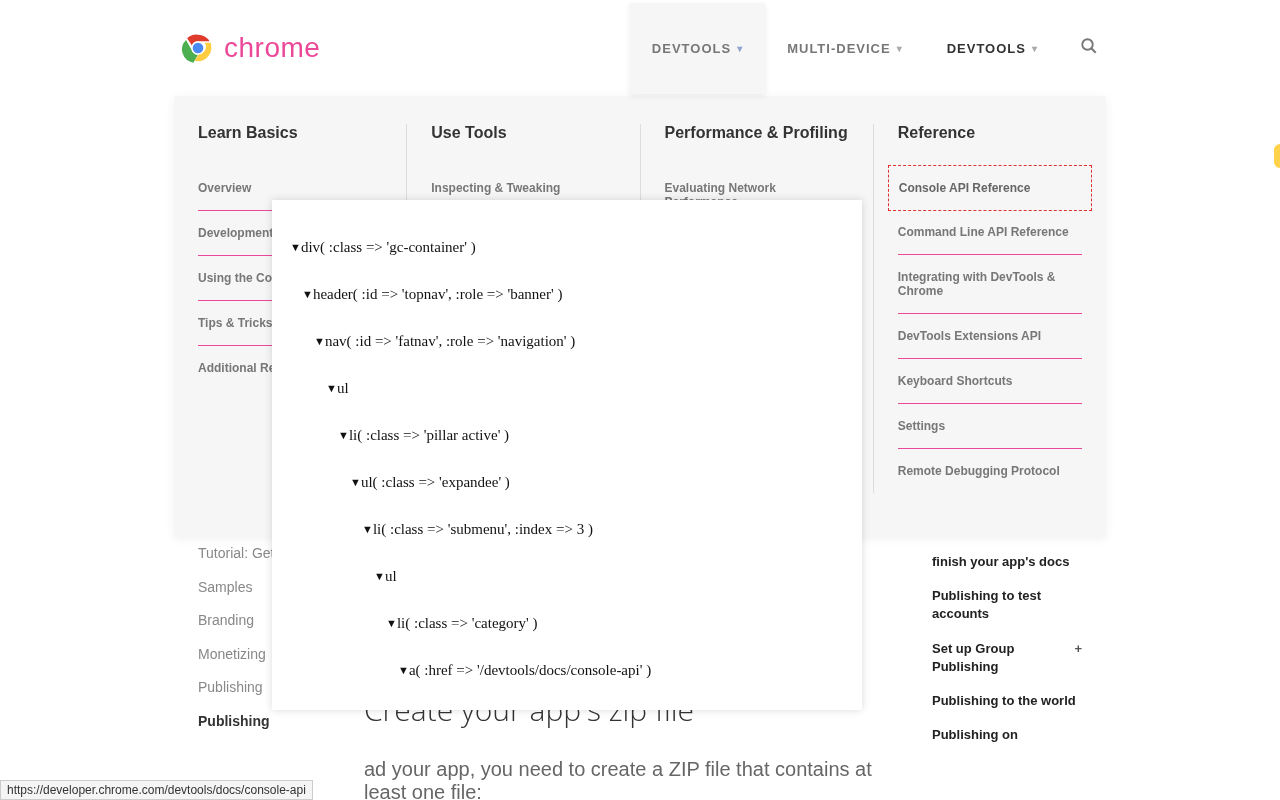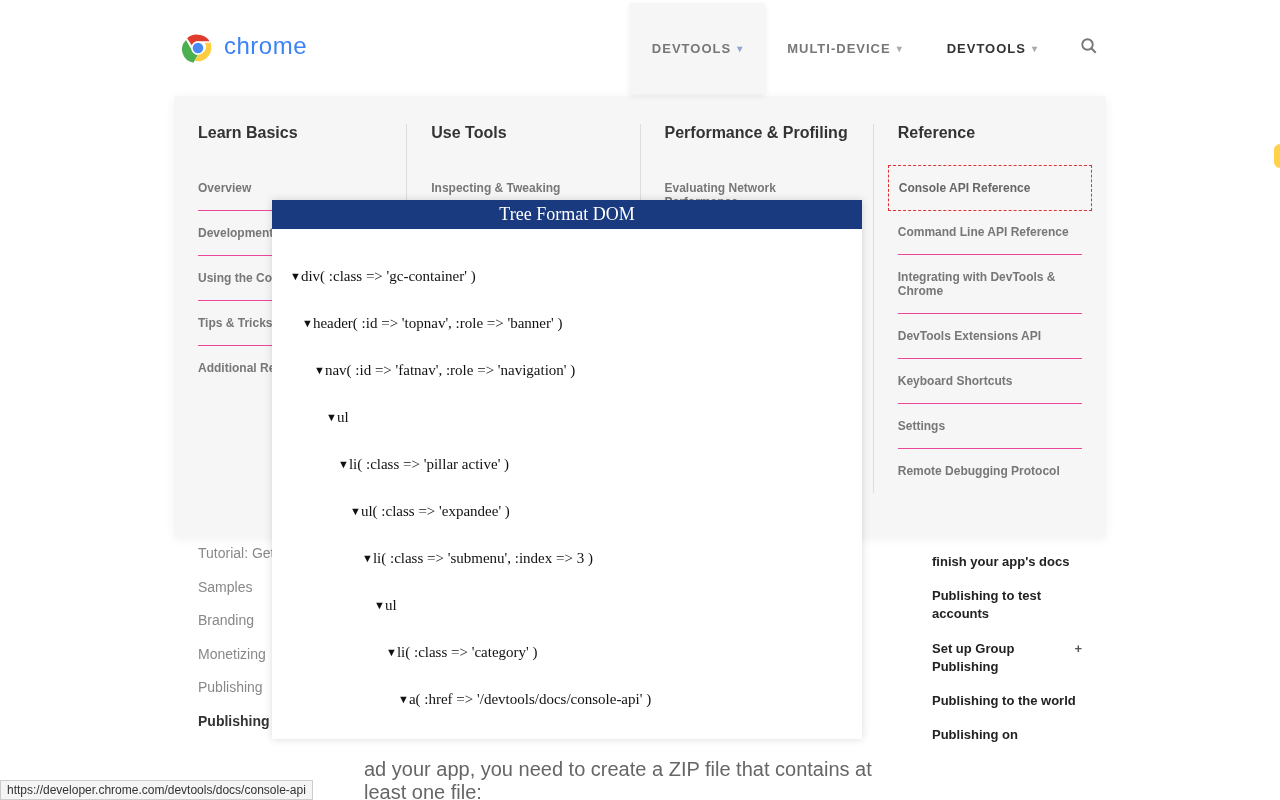--- a/index.html
+++ b/index.html
@@ -1,21 +1,21 @@
 <!DOCTYPE html>
 <html><head>
 <meta charset="utf-8">
 <style>
 * { margin:0; padding:0; box-sizing:border-box; }
 body { font-family:"Helvetica Neue",Arial,sans-serif; background:#fff; color:#333; }
 .page-wrap { width:932px; margin:0 auto; position:relative; }
 
 
 .topbar { display:flex; align-items:center; height:96px; padding:0 8px; }
-.brand { display:flex; gap:10px; font-size:24px; color:#3b82f6; font-weight:400; letter-spacing:0.5px; }
+.brand { display:flex; align-items:center; gap:10px; font-size:28px; color:#ec4899; font-weight:400; letter-spacing:0.5px; }
 .chrome-logo { width:32px; height:32px; }
 .topnav { margin-left:auto; display:flex; align-items:center; }
 .topnav-item { display:flex; align-items:center; gap:6px; padding:38px 22px; font-size:13px; font-weight:bold; color:#333; letter-spacing:1px; cursor:pointer; position:relative; }
 .topnav-item.active { background:#f6f6f6; color:#777; box-shadow:0 2px 6px rgba(0,0,0,0.08); }
 .topnav-item.muted { color:#777; }
 .chevron-dn { font-size:10px; color:#8fa3d1; }
 .topnav-item .chevron-dn.gray { color:#aaa; }
 .search-icon { margin-left:20px; color:#777; cursor:pointer; }
 
 
@@ -156,21 +156,20 @@
 
     <div class="main-copy">
       <h1>Create your app's zip file</h1>
       <p>ad your app, you need to create a ZIP file that contains at least one file:</p>
     </div>
   </div>
 
 </div>
 
 <div class="tree-pop">
-  <div class="tree-title">Tree Format DOM</div>
   <div class="tree-body" id="tree-body">
       <div class="tree-row" style="padding-left: 0px;"><span class="tri">▼</span>div( :class =&gt; 'gc-container' )</div>
       <div class="tree-row" style="padding-left: 12px;"><span class="tri">▼</span>header( :id =&gt; 'topnav', :role =&gt; 'banner' )</div>
       <div class="tree-row" style="padding-left: 24px;"><span class="tri">▼</span>nav( :id =&gt; 'fatnav', :role =&gt; 'navigation' )</div>
       <div class="tree-row" style="padding-left: 36px;"><span class="tri">▼</span>ul</div>
       <div class="tree-row" style="padding-left: 48px;"><span class="tri">▼</span>li( :class =&gt; 'pillar active' )</div>
       <div class="tree-row" style="padding-left: 60px;"><span class="tri">▼</span>ul( :class =&gt; 'expandee' )</div>
       <div class="tree-row" style="padding-left: 72px;"><span class="tri">▼</span>li( :class =&gt; 'submenu', :index =&gt; 3 )</div>
       <div class="tree-row" style="padding-left: 84px;"><span class="tri">▼</span>ul</div>
       <div class="tree-row" style="padding-left: 96px;"><span class="tri">▼</span>li( :class =&gt; 'category' )</div>

